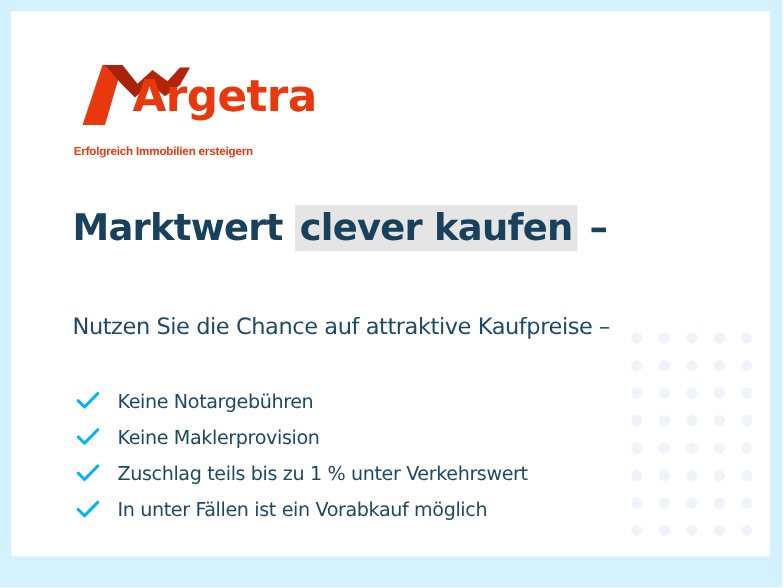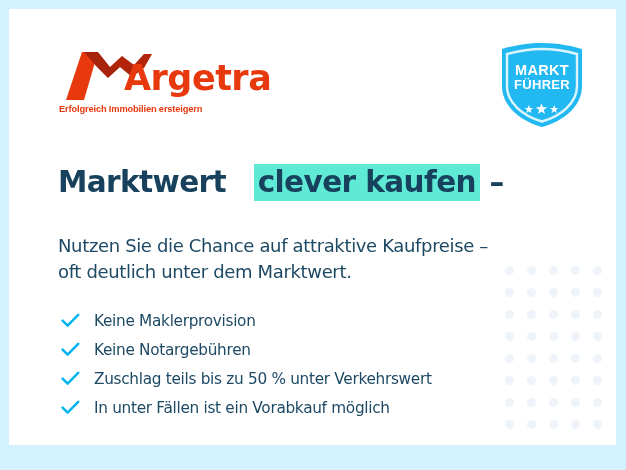--- a/index.html
+++ b/index.html
@@ -71,26 +71,25 @@
     position: absolute;
     left: 48px;
     top: 13px;
     font-family: "DejaVu Sans", sans-serif;
     font-weight: bold;
     font-size: 35px;
     letter-spacing: -0.5px;
     color: #e8380d;
     line-height: 1;
     white-space: nowrap;
-    margin-left: 18px;
   }
   .logo-tagline {
     position: absolute;
     left: 1px;
-    top: 56px;
+    top: 68px;
     font-family: "Liberation Sans", sans-serif;
     font-weight: bold;
     font-size: 9.3px;
     letter-spacing: -0.15px;
     color: #e8380d;
     white-space: nowrap;
   }
 
   
   .badge {
@@ -139,32 +138,31 @@
     width: 480px;
     font-family: "DejaVu Sans", sans-serif;
     font-weight: bold;
     font-size: 29.5px;
     line-height: 1.23;
     letter-spacing: -0.6px;
     color: #17415c;
     z-index: 2;
   }
   .headline .hl-mark {
-    background: #5eead4;
+    background: #e5e5e5;
     padding: 1px 4px 2px 4px;
     box-decoration-break: clone;
-    margin-left: 18px;
     -webkit-box-decoration-break: clone;
   }
 
   
   .subline {
     position: absolute;
     left: 49px;
-    top: 206px;
+    top: 222px;
     width: 500px;
     font-family: "DejaVu Sans", sans-serif;
     font-weight: normal;
     font-size: 18px;
     line-height: 1.45;
     letter-spacing: -0.35px;
     color: #1d4964;
     z-index: 2;
   }
 
@@ -255,67 +253,53 @@
           <polygon points="22,52 8,52 24,4 40,4 26,52" fill="#e8380d"></polygon>
 
           <polygon points="26,4 40,4 52,19 64,8 76,17 86,6 94,6 86,20 74,29 62,19 50,30 38,18" fill="#a8230b"></polygon>
           <polygon points="52,19 64,8 76,17 86,6 94,6 86,20 74,29 62,19" fill="#e8380d" opacity="0.15"></polygon>
         </svg>
       </div>
       <div class="logo-wordmark">Argetra</div>
       <div class="logo-tagline">Erfolgreich Immobilien ersteigern</div>
     </div>
 
-    <div class="badge">
-      <svg viewBox="0 0 92 86" aria-hidden="true">
-        <path d="M46 1 C62 1 76 4 86 7 L86 44 C86 64 68 79 46 85 C24 79 6 64 6 44 L6 7 C16 4 30 1 46 1 Z" fill="#22b8f2"></path>
-        <path d="M46 7 C60 7 72 9.5 81 12 L81 44 C81 61 65 74 46 79.5 C27 74 11 61 11 44 L11 12 C20 9.5 32 7 46 7 Z" fill="none" stroke="#ffffff" stroke-width="2.4" opacity="0.85"></path>
-      </svg>
-      <div class="badge-text">
-        <span class="l1">MARKT</span>
-        <span class="l2">FÜHRER</span>
-      </div>
-      <div class="badge-stars">
-        <span>★</span><span class="big">★</span><span>★</span>
-      </div>
-    </div>
 
     <h1 class="headline">
       <span>Marktwert </span><span class="hl-mark">clever kaufen</span><span> –</span><br>
     </h1>
 
     <p class="subline">
       <span>Nutzen Sie die Chance auf attraktive Kaufpreise –</span><br>
-      <span>oft deutlich unter dem Marktwert.</span>
     </p>
 
     <ul class="checklist" style="list-style:none;margin:0;padding:0;">
+        <li class="check-item">
+          <span class="check-icon">
+            <svg width="19" height="15" viewBox="0 0 19 15" aria-hidden="true">
+              <path d="M1.6 7.6 L6.6 12.6 L17.2 1.8" fill="none" stroke="#00b4ef" stroke-width="2.5" stroke-linecap="round" stroke-linejoin="round"></path>
+            </svg>
+          </span>
+          <span class="check-label">Keine Notargebühren</span>
+        </li>
         <li class="check-item">
           <span class="check-icon">
             <svg width="19" height="15" viewBox="0 0 19 15" aria-hidden="true">
               <path d="M1.6 7.6 L6.6 12.6 L17.2 1.8" fill="none" stroke="#00b4ef" stroke-width="2.5" stroke-linecap="round" stroke-linejoin="round"></path>
             </svg>
           </span>
           <span class="check-label">Keine Maklerprovision</span>
         </li>
         <li class="check-item">
           <span class="check-icon">
             <svg width="19" height="15" viewBox="0 0 19 15" aria-hidden="true">
               <path d="M1.6 7.6 L6.6 12.6 L17.2 1.8" fill="none" stroke="#00b4ef" stroke-width="2.5" stroke-linecap="round" stroke-linejoin="round"></path>
             </svg>
           </span>
-          <span class="check-label">Keine Notargebühren</span>
-        </li>
-        <li class="check-item">
-          <span class="check-icon">
-            <svg width="19" height="15" viewBox="0 0 19 15" aria-hidden="true">
-              <path d="M1.6 7.6 L6.6 12.6 L17.2 1.8" fill="none" stroke="#00b4ef" stroke-width="2.5" stroke-linecap="round" stroke-linejoin="round"></path>
-            </svg>
-          </span>
-          <span class="check-label">Zuschlag teils bis zu 50 % unter Verkehrswert</span>
+          <span class="check-label">Zuschlag teils bis zu 1 % unter Verkehrswert</span>
         </li>
         <li class="check-item">
           <span class="check-icon">
             <svg width="19" height="15" viewBox="0 0 19 15" aria-hidden="true">
               <path d="M1.6 7.6 L6.6 12.6 L17.2 1.8" fill="none" stroke="#00b4ef" stroke-width="2.5" stroke-linecap="round" stroke-linejoin="round"></path>
             </svg>
           </span>
           <span class="check-label">In unter Fällen ist ein Vorabkauf möglich</span>
         </li>
       </ul>

